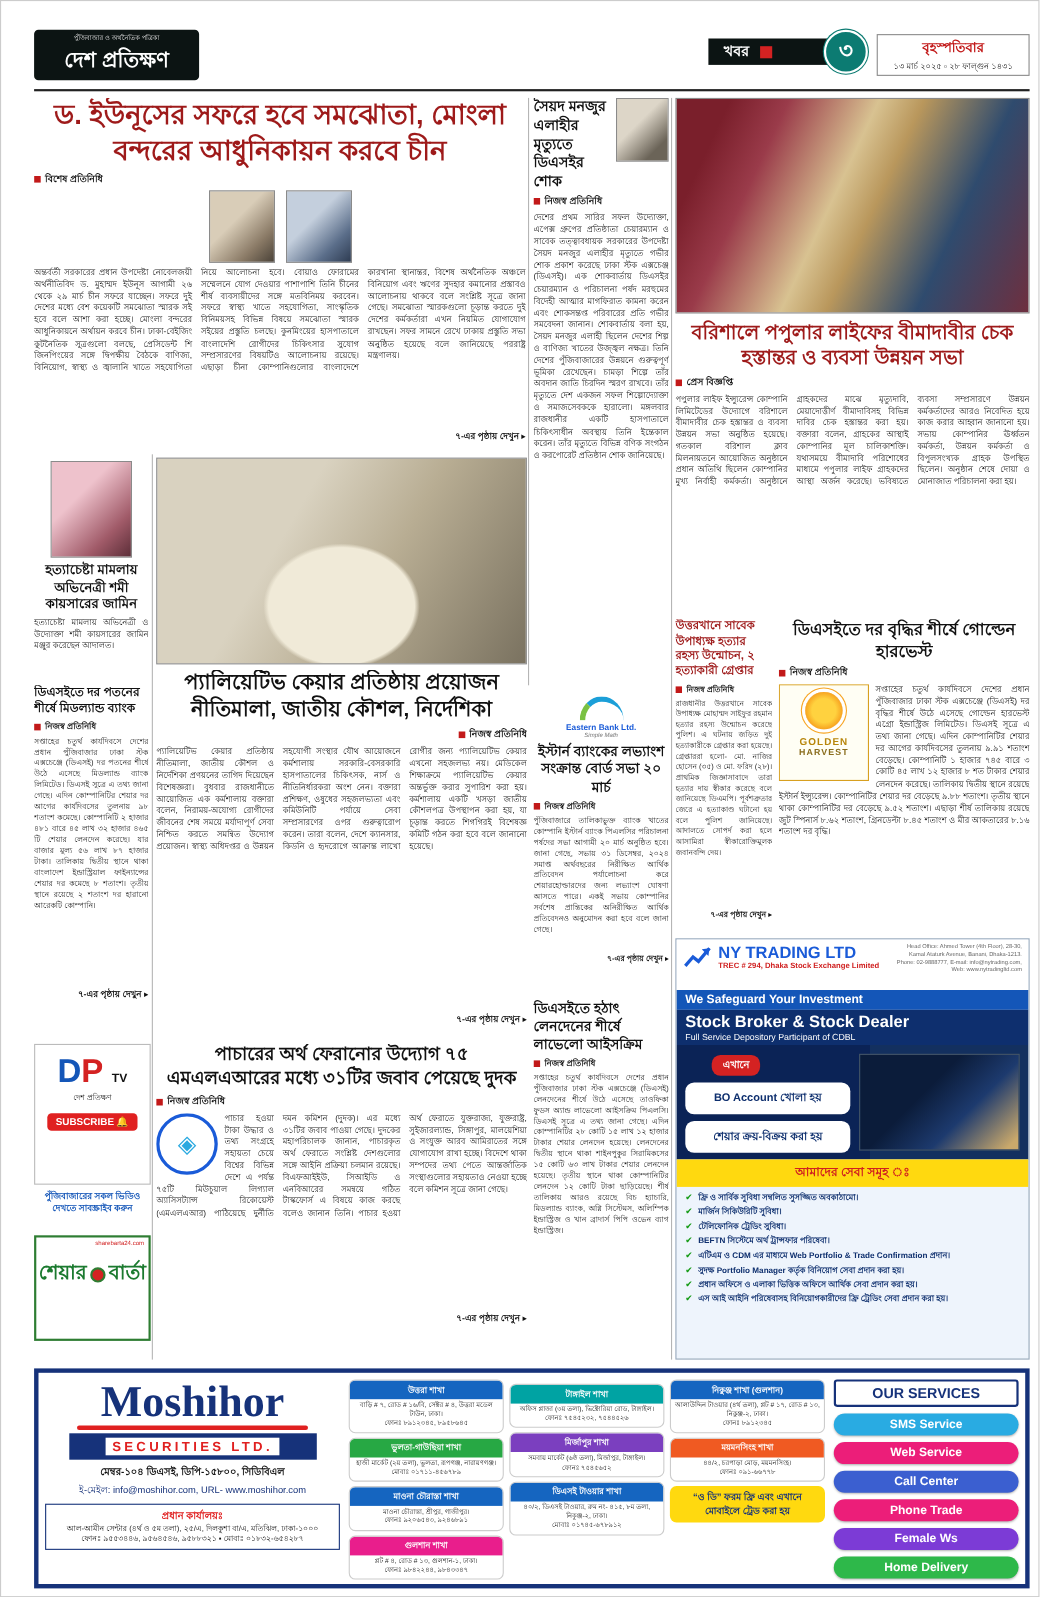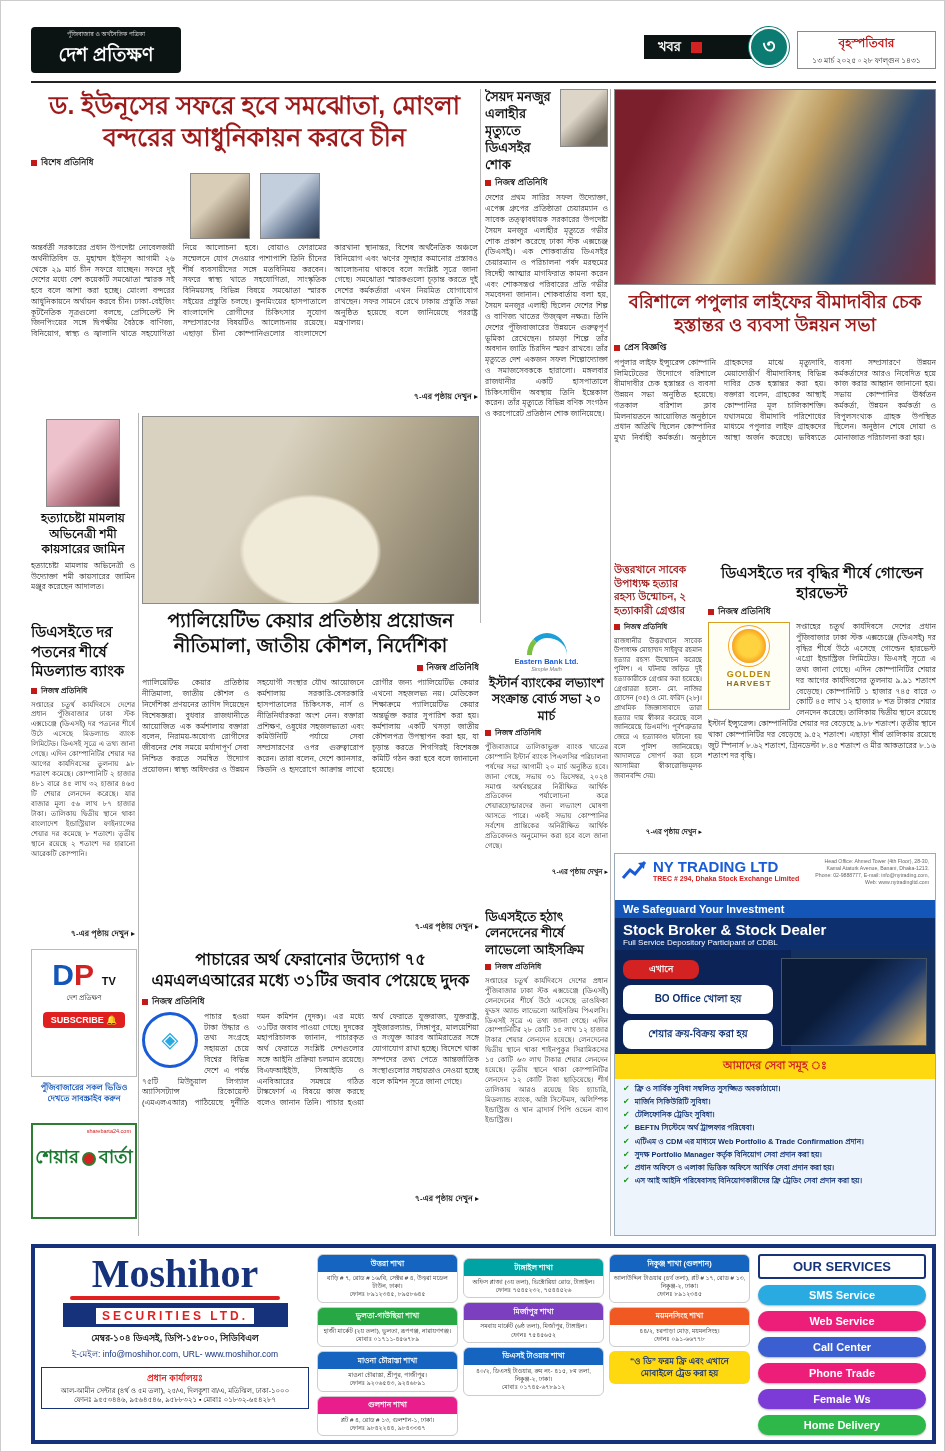--- a/index.html
+++ b/index.html
@@ -42,21 +42,21 @@
   .ny { border:1px solid #9ab; background:#eef4fc; }
   .ny-top { background:#fff; display:flex; justify-content:space-between; padding:4px 6px; height:46px; }
   .ny-name { color:#1a5bd8; font-weight:bold; font-size:15px; }
   .ny-trec { color:#d02020; font-size:7px; font-weight:bold; }
   .ny-addr { font-size:5.2px; color:#666; width:120px; text-align:right; line-height:1.35; }
   .ny-band1 { background:#1456b8; color:#fff; font-weight:bold; font-size:11px; padding:3px 8px; }
   .ny-band2 { background:#0e2f6e; color:#fff; padding:3px 8px; }
   .ny-band2 .t1 { font-size:15px; font-weight:bold; }
   .ny-band2 .t2 { font-size:8px; }
   .ny-mid { background:linear-gradient(90deg,#0b2356 0 55%,#13305f 55% 100%); display:flex; padding:8px; gap:8px; height:104px; }
-  .ny-here { background:#d42222; color:#fff; font-size:9px; font-weight:bold; border-radius:8px; padding:2px 26px; display:inline-block; }
+  .ny-here { background:#d42222; color:#fff; font-size:9px; font-weight:bold; border-radius:8px; padding:2px 10px; display:inline-block;margin-left:24px; }
   .ny-box { background:#fff; color:#0e2f6e; font-weight:bold; font-size:10px; border-radius:8px; padding:6px 8px; margin-top:6px; text-align:center; }
   .ny-yellow { background:#ffd90f; color:#d02020; font-weight:bold; font-size:11px; text-align:center; padding:3px 0; }
   .ny-services { padding:5px 8px; }
   .ny-service { display:flex; gap:5px; align-items:flex-start; margin-bottom:3.5px; }
   .check { color:#119911; font-size:8px; font-weight:bold; flex:none; }
   .ny-service-text { color:#0e2f6e; font-size:7.4px; font-weight:bold; line-height:1.3; }
 
   
   .dptv { border:1px solid #bbb; text-align:center; padding-top:10px; background:#fff; }
   .dp-letters { font-size:30px; font-weight:bold; line-height:1; }
@@ -171,21 +171,21 @@
     <div class="big-mid-headline hl-black">প্যালিয়েটিভ কেয়ার প্রতিষ্ঠায় প্রয়োজন নীতিমালা, জাতীয় কৌশল, নির্দেশিকা</div>
     <div class="byline" style="justify-content:flex-end;">
       <span class="bullet"></span>
       <span>নিজস্ব প্রতিনিধি</span>
     </div>
     <div class="body-text cols-3 clip" style="height:240px;">প্যালিয়েটিভ কেয়ার প্রতিষ্ঠায় নীতিমালা, জাতীয় কৌশল ও নির্দেশিকা প্রণয়নের তাগিদ দিয়েছেন বিশেষজ্ঞরা। বুধবার রাজধানীতে আয়োজিত এক কর্মশালায় বক্তারা বলেন, নিরাময়-অযোগ্য রোগীদের জীবনের শেষ সময়ে মর্যাদাপূর্ণ সেবা নিশ্চিত করতে সমন্বিত উদ্যোগ প্রয়োজন। স্বাস্থ্য অধিদপ্তর ও উন্নয়ন সহযোগী সংস্থার যৌথ আয়োজনে কর্মশালায় সরকারি-বেসরকারি হাসপাতালের চিকিৎসক, নার্স ও নীতিনির্ধারকরা অংশ নেন। বক্তারা প্রশিক্ষণ, ওষুধের সহজলভ্যতা এবং কমিউনিটি পর্যায়ে সেবা সম্প্রসারণের ওপর গুরুত্বারোপ করেন। তারা বলেন, দেশে ক্যানসার, কিডনি ও হৃদরোগে আক্রান্ত লাখো রোগীর জন্য প্যালিয়েটিভ কেয়ার এখনো সহজলভ্য নয়। মেডিকেল শিক্ষাক্রমে প্যালিয়েটিভ কেয়ার অন্তর্ভুক্ত করার সুপারিশ করা হয়। কর্মশালায় একটি খসড়া জাতীয় কৌশলপত্র উপস্থাপন করা হয়, যা চূড়ান্ত করতে শিগগিরই বিশেষজ্ঞ কমিটি গঠন করা হবে বলে জানানো হয়েছে।</div>
     <div class="continued">৭-এর পৃষ্ঠায় দেখুন ▸</div>
   </div>
 
   <div class="abs clip" style="left:30px;top:622px;width:104px;height:318px;">
-    <div class="mid-headline hl-black" style="font-size:15px;font-family:Liberation Serif, serif;">ডিএসইতে দর পতনের শীর্ষে মিডল্যান্ড ব্যাংক</div>
+    <div class="mid-headline hl-black" style="font-size:11px;">ডিএসইতে দর পতনের শীর্ষে মিডল্যান্ড ব্যাংক</div>
     <div class="byline" style="font-size:7.5px;">
       <span class="bullet"></span>
       <span>নিজস্ব প্রতিনিধি</span>
     </div>
     <div class="body-text clip" style="font-size:7px;height:225px;">সপ্তাহের চতুর্থ কার্যদিবসে দেশের প্রধান পুঁজিবাজার ঢাকা স্টক এক্সচেঞ্জে (ডিএসই) দর পতনের শীর্ষে উঠে এসেছে মিডল্যান্ড ব্যাংক লিমিটেড। ডিএসই সূত্রে এ তথ্য জানা গেছে। এদিন কোম্পানিটির শেয়ার দর আগের কার্যদিবসের তুলনায় ৯৮ শতাংশ কমেছে। কোম্পানিটি ২ হাজার ৪৮১ বারে ৪৫ লাখ ৩২ হাজার ৪৬৫ টি শেয়ার লেনদেন করেছে। যার বাজার মূল্য ৫৬ লাখ ৮৭ হাজার টাকা। তালিকায় দ্বিতীয় স্থানে থাকা বাংলাদেশ ইন্ডাস্ট্রিয়াল ফাইন্যান্সের শেয়ার দর কমেছে ৮ শতাংশ। তৃতীয় স্থানে রয়েছে ২ শতাংশ দর হারানো আরেকটি কোম্পানি।</div>
     <div class="continued">৭-এর পৃষ্ঠায় দেখুন ▸</div>
   </div>
 
   <div class="abs clip" style="left:613px;top:562px;width:88px;height:286px;">
     <div class="mid-headline hl-red" style="font-size:10.5px;">উত্তরখানে সাবেক উপাধ্যক্ষ হত্যার রহস্য উন্মোচন, ২ হত্যাকারী গ্রেপ্তার</div>
@@ -228,21 +228,21 @@
       <div class="ny-addr">Head Office: Ahmed Tower (4th Floor), 28-30, Kamal Ataturk Avenue, Banani, Dhaka-1213. Phone: 02-9888777, E-mail: info@nytrading.com, Web: www.nytradingltd.com</div>
     </div>
     <div class="ny-band1">We Safeguard Your Investment</div>
     <div class="ny-band2">
       <div class="t1">Stock Broker &amp; Stock Dealer</div>
       <div class="t2">Full Service Depository Participant of CDBL</div>
     </div>
     <div class="ny-mid">
       <div style="width:150px;flex:none;">
         <span class="ny-here">এখানে</span>
-        <div class="ny-box">BO Office খোলা হয়</div>
+        <div class="ny-box">BO Account খোলা হয়</div>
         <div class="ny-box">শেয়ার ক্রয়-বিক্রয় করা হয়</div>
       </div>
       <div class="photo" style="flex:1;background:linear-gradient(135deg,#0b1c3a 0 40%,#1d3a6e 65%,#caa96b 95%);border-color:#456;"></div>
     </div>
     <div class="ny-yellow">আমাদের সেবা সমূহ ঃ</div>
     <div class="ny-services">
       <div class="ny-service">
           <span class="check">✔</span>
           <span class="ny-service-text">ফ্রি ও সার্বিক সুবিধা সম্বলিত সুসজ্জিত অবকাঠামো।</span>
         </div>

